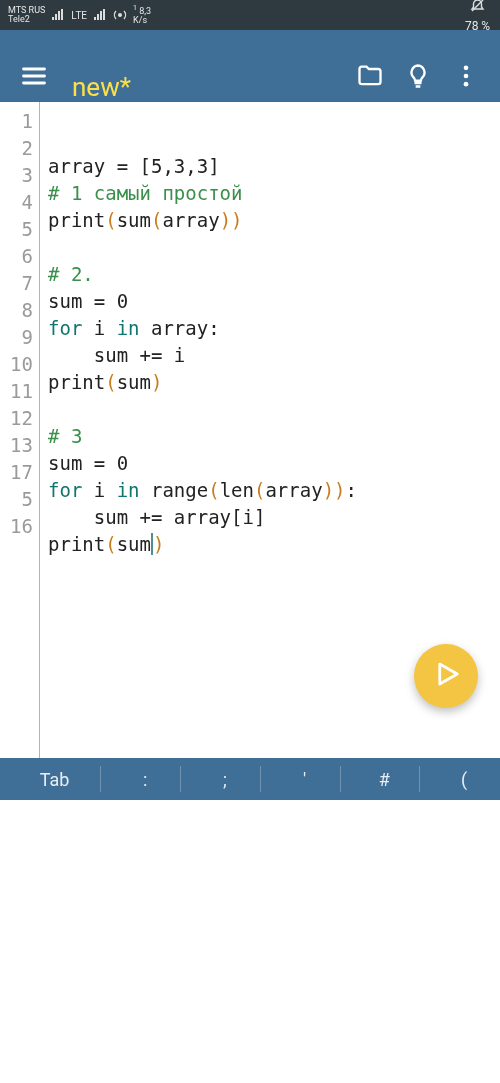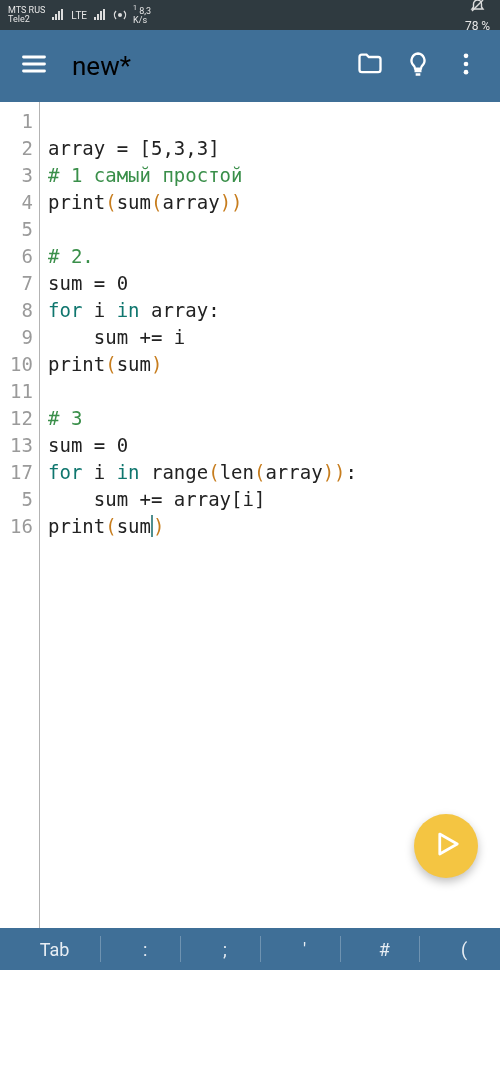--- a/index.html
+++ b/index.html
@@ -1,37 +1,37 @@
 <!DOCTYPE html>
 <html><head>
 <meta charset="utf-8">
 <style>
 * { margin: 0; padding: 0; box-sizing: border-box; }
 html, body { width: 500px; height: 1083px; overflow: hidden; font-family: Roboto, Arial, sans-serif; background: #fff; }
-.screen { width: 500px; height: 970px; display: flex; flex-direction: column; background: #fff; }
+.screen { width: 500px; height: 800px; display: flex; flex-direction: column; background: #fff; }
 
 
 .status-bar { height: 30px; background: #2f3a40; color: #e6e6e6; display: flex; align-items: center; font-size: 12px; padding: 0 8px; }
 .status-left { display: flex; align-items: center; gap: 6px; }
 .status-right { margin-left: auto; display: flex; align-items: center; gap: 6px; flex-direction: column; }
 .status-stack { display: flex; flex-direction: column; line-height: 1; font-size: 9px; }
 .status-ico { display: inline-flex; }
 
 
-.toolbar { height: 72px; background: #3f6f97; color: #000000; display: flex; align-items: center; padding: 0 10px; }
+.toolbar { height: 72px; background: #3f6f97; color: #fde047; display: flex; align-items: flex-end; padding: 0 10px; }
 .toolbar .title { font-size: 26px; font-weight: 400; margin-left: 14px; }
 .toolbar .spacer { flex: 1; }
 .tb-btn { width: 48px; height: 48px; display: flex; align-items: center; justify-content: center; border-radius: 24px; }
 .tb-btn svg { width: 28px; height: 28px; }
 
 
 .editor { flex: 1; display: flex; background: #fff; position: relative; overflow: hidden; }
 .gutter { width: 40px; background: #fff; border-right: 1px solid #b3b3b3; text-align: right; padding-right: 6px; padding-top: 6px; font-family: "DejaVu Sans Mono", Menlo, Consolas, monospace; font-size: 19px; color: #9a9a9a; }
 .gutter div { height: 27px; line-height: 27px; }
-.code { flex: 1; padding-left: 8px; padding-top: 6px; font-family: "DejaVu Sans Mono", Menlo, Consolas, monospace; font-size: 19px; white-space: pre; color: #222; }
+.code { flex: 1; padding-left: 8px; padding-top: 6px; font-family: "DejaVu Sans Mono", Menlo, Consolas, monospace; font-size: 19px; white-space: pre; color: #222; margin-top: 18px; }
 .code .line { height: 27px; line-height: 27px; }
 .c-comment { color: #3a8f4a; }
 .c-keyword { color: #0f766e; }
 .c-paren-out { color: #c77d1e; }
 .c-paren-in { color: #c77d1e; }
 .c-caret { border-left: 2px solid #4f8e8e; display: inline-block; height: 22px; vertical-align: -4px; }
 
 
 .fab { position: absolute; right: 22px; bottom: 50px; width: 64px; height: 64px; border-radius: 32px; background: #f4c542; display: flex; align-items: center; justify-content: center; box-shadow: 0 4px 10px rgba(0,0,0,0.25); }
 .fab svg { width: 30px; height: 30px; }

